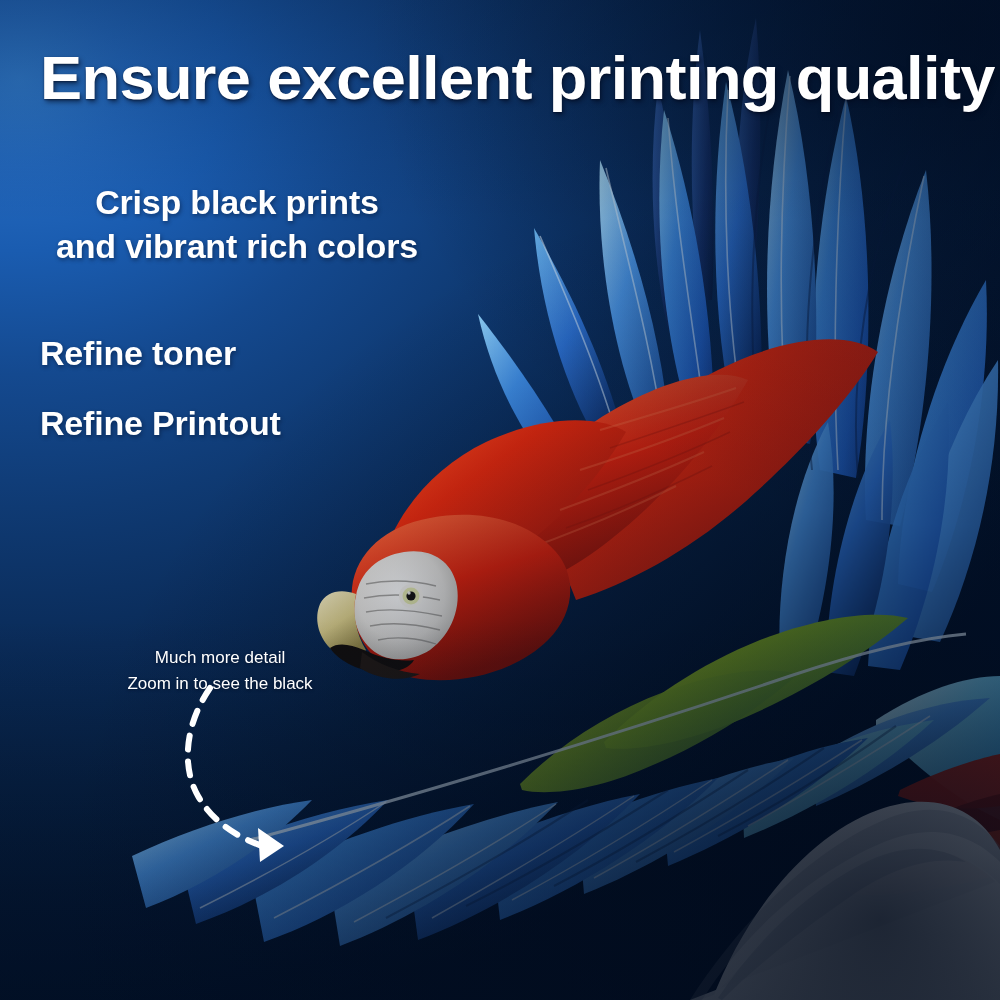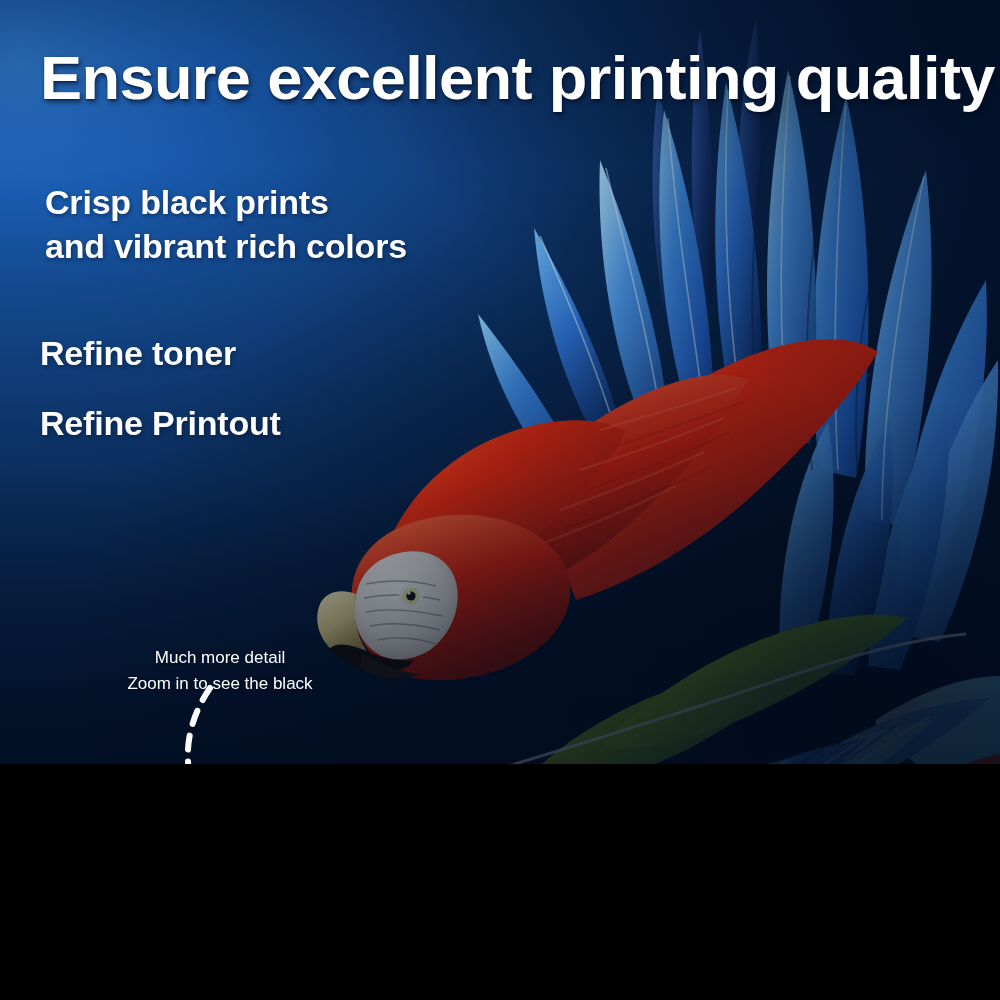--- a/index.html
+++ b/index.html
@@ -3,21 +3,21 @@
 <meta charset="utf-8">
 <style>
   html, body {
     margin: 0;
     padding: 0;
     background: #000;
   }
   #stage {
     position: relative;
     width: 1000px;
-    height: 764px;
+    height: 1000px;
     overflow: hidden;
     font-family: "Liberation Sans", sans-serif;
     background: #071f45;
   }
 
   
   .bg-base {
     position: absolute;
     inset: 0;
     background:
@@ -60,28 +60,29 @@
     letter-spacing: -0.6px;
     line-height: 1.03;
     white-space: nowrap;
     transform: scaleX(1.035);
     transform-origin: left top;
     text-shadow: 2px 3px 5px rgba(0,10,30,.55), 0 1px 2px rgba(0,8,24,.5);
   }
 
   .subhead {
     position: absolute;
-    left: 45px;
+    left: 56px;
     top: 181px;
     color: #ffffff;
     font-size: 34px;
     font-weight: 700;
     line-height: 1.28;
     letter-spacing: -0.2px;
     text-shadow: 1px 2px 4px rgba(0,10,30,.45);
+    text-align: center;
   }
   .subhead .l { display: block; }
 
   .promo {
     position: absolute;
     left: 40px;
     top: 334px;
     display: flex;
     align-items: flex-start;
     gap: 14px;

